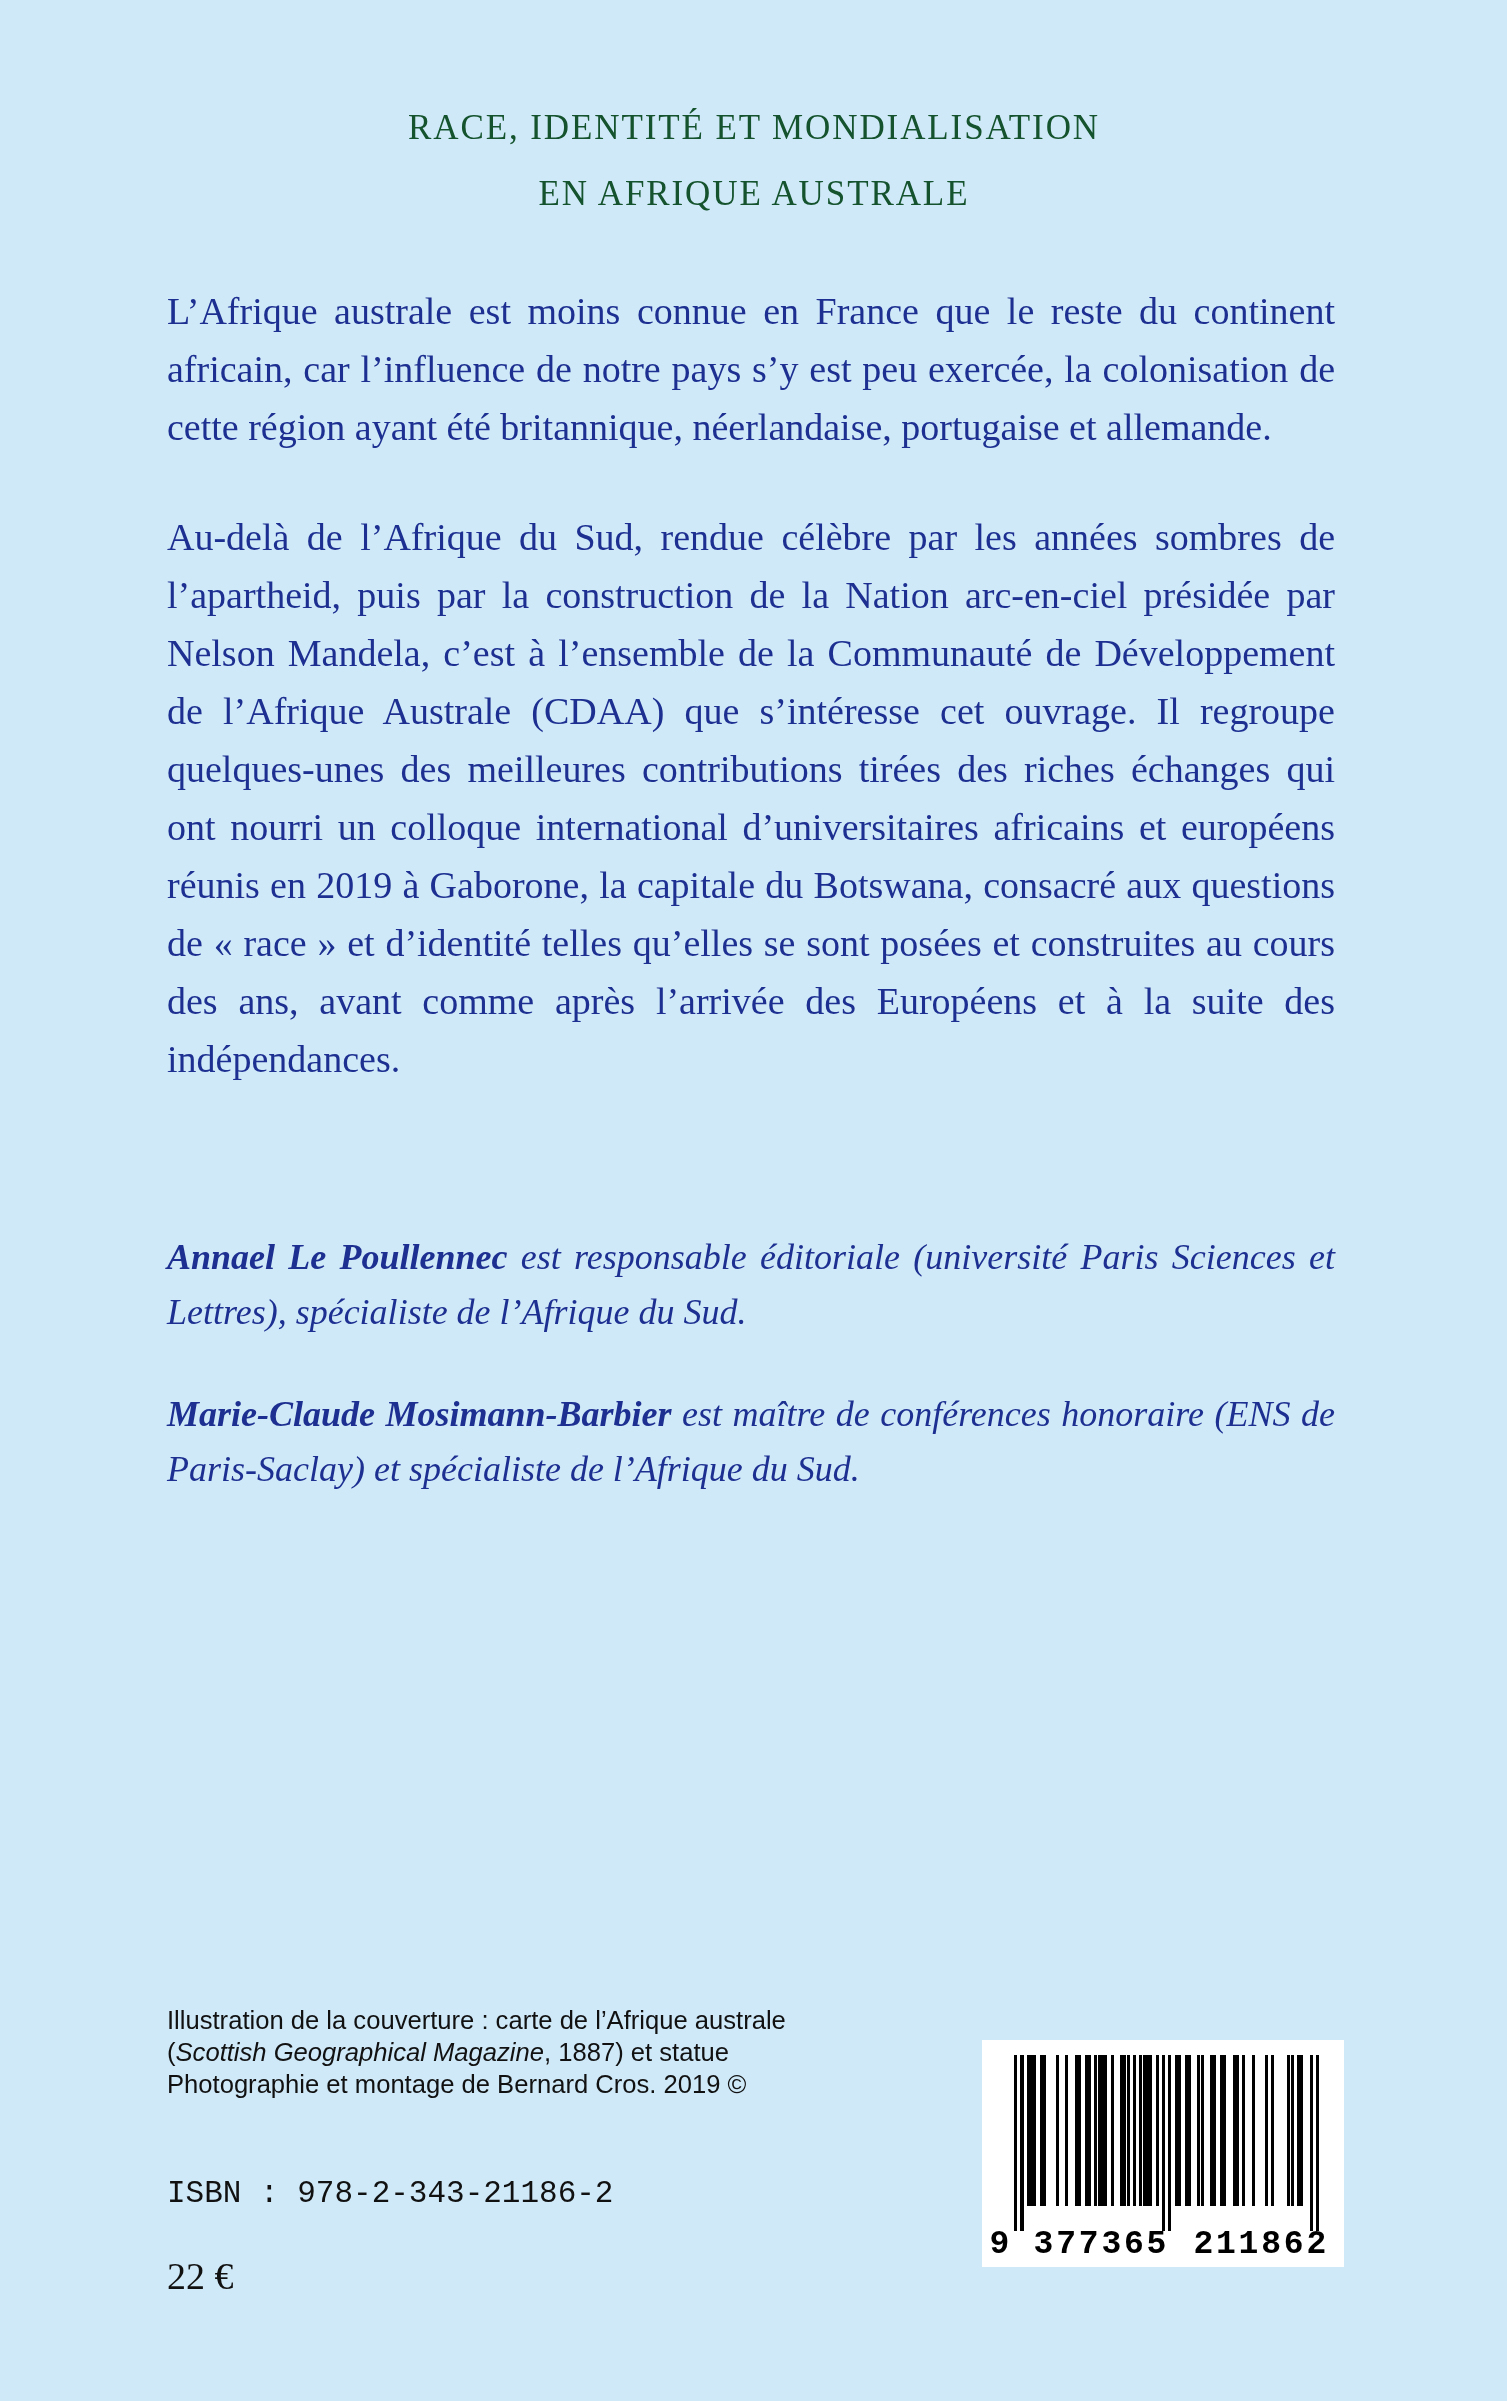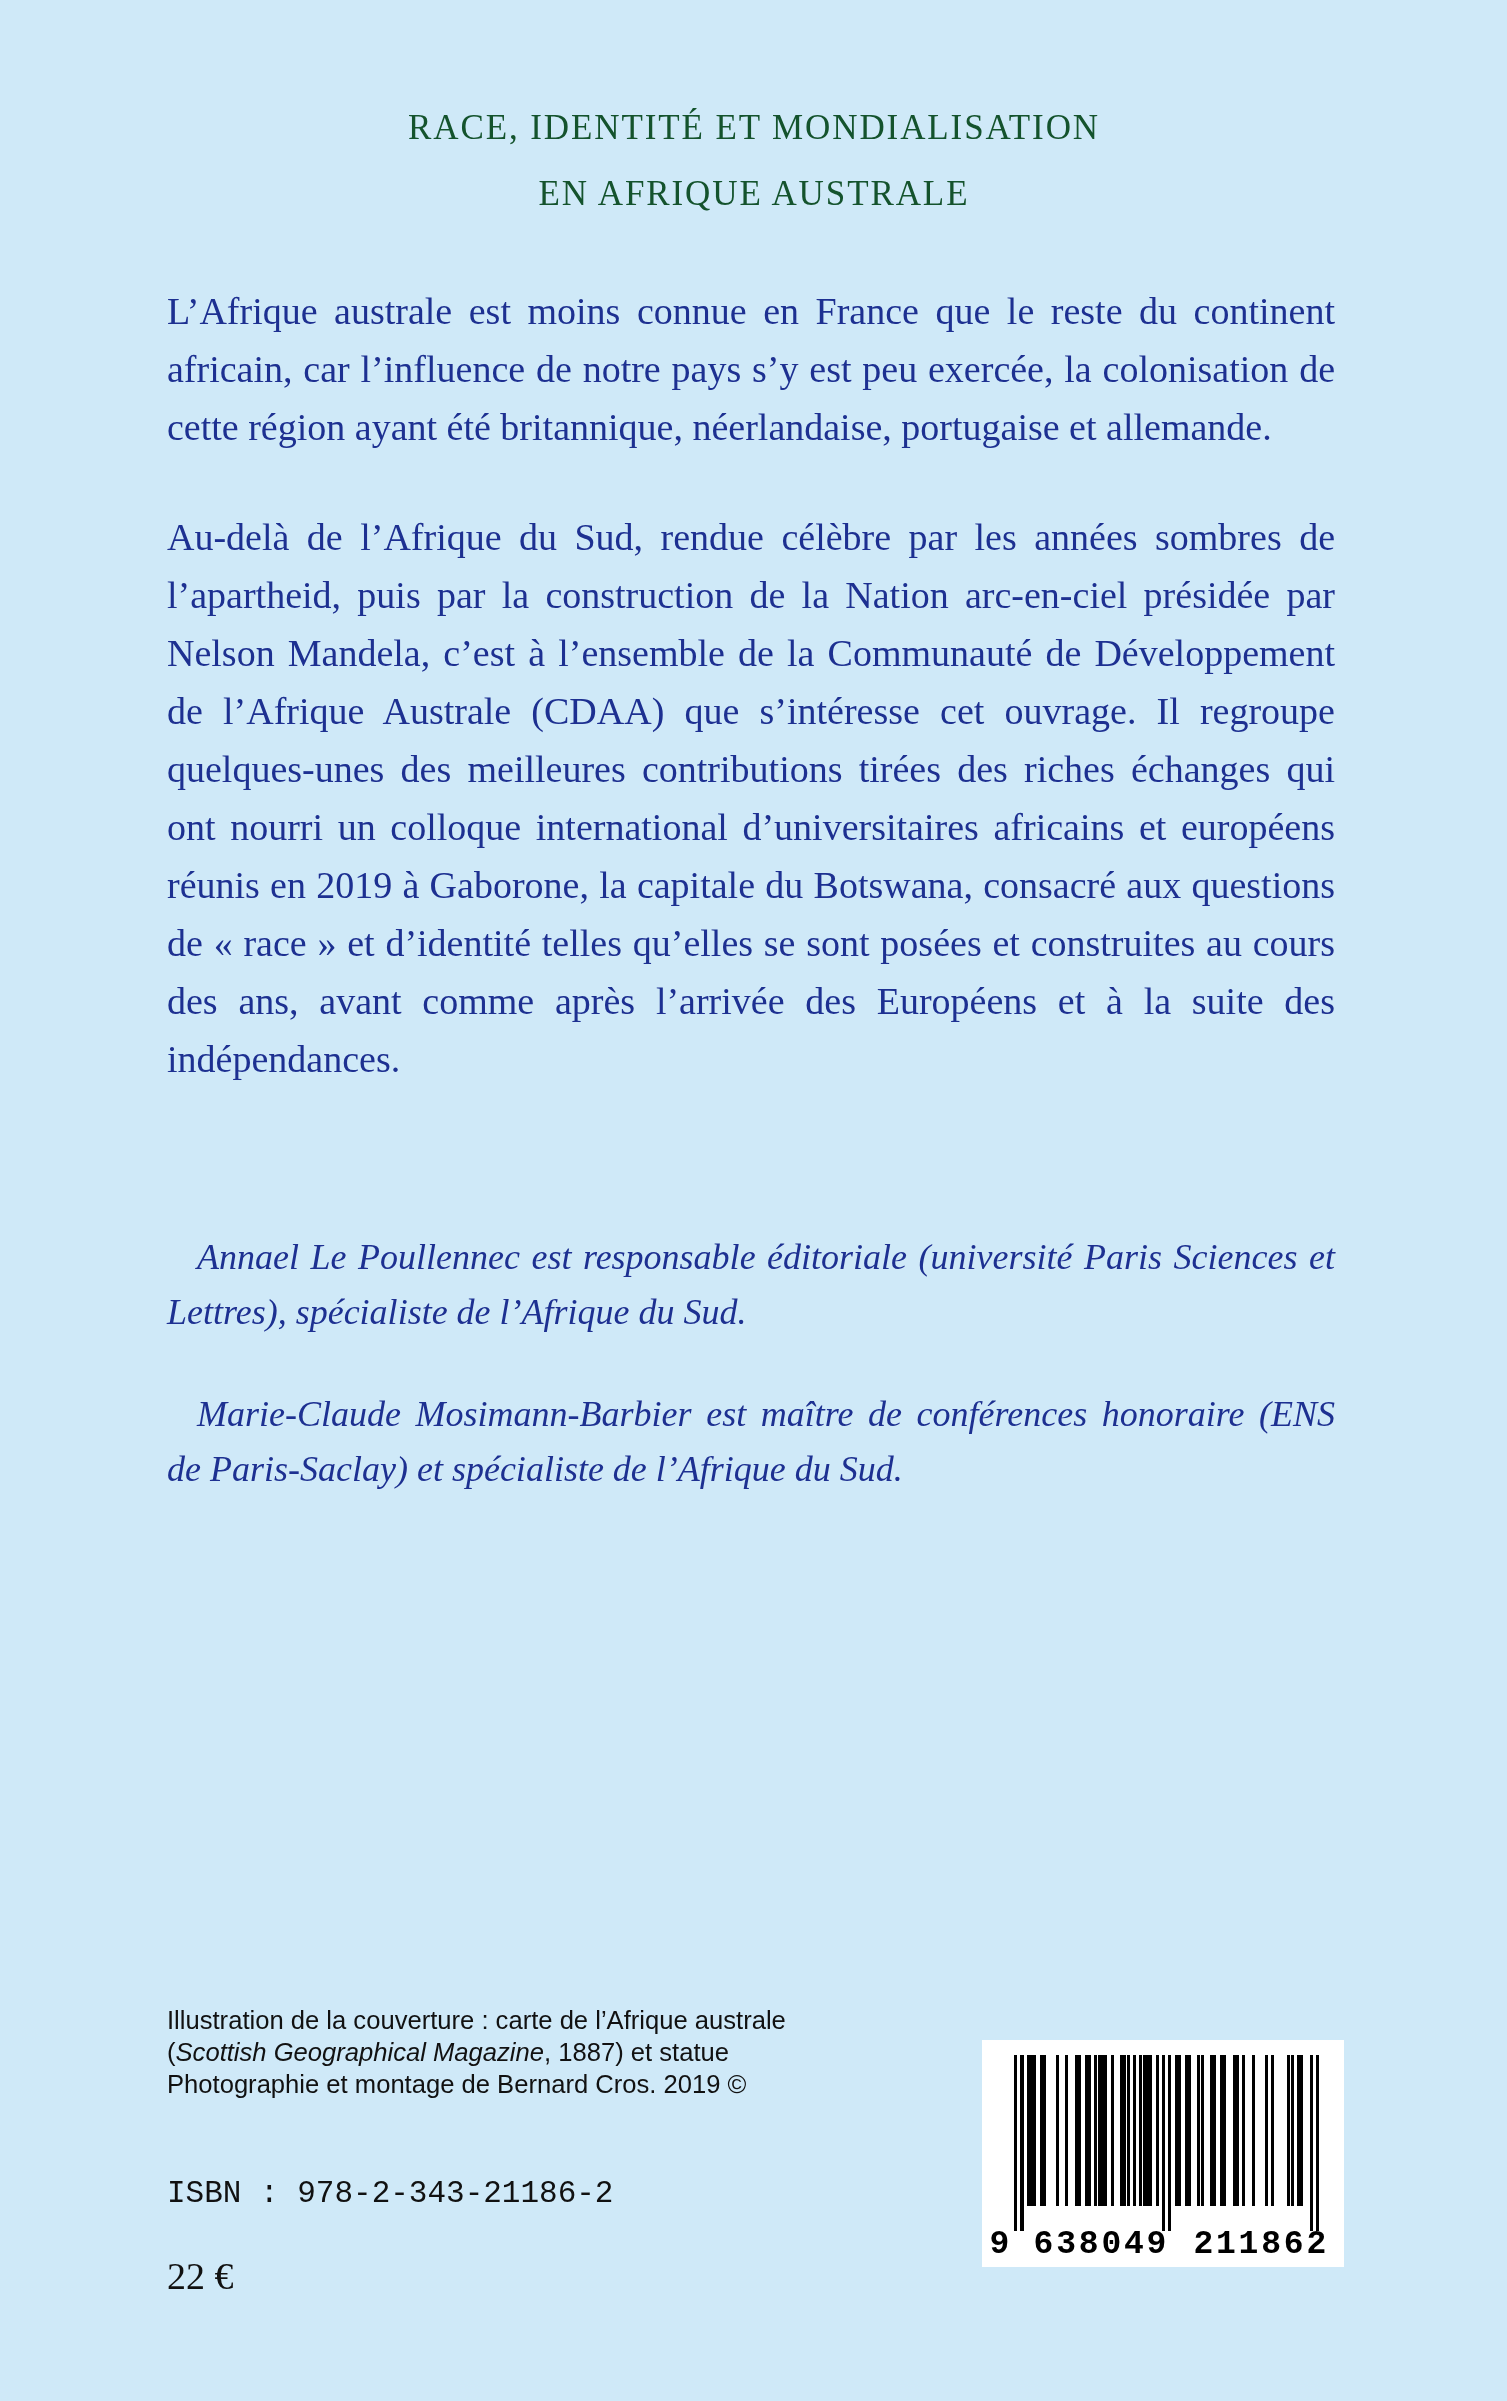--- a/index.html
+++ b/index.html
@@ -28,21 +28,21 @@
   }
   .para{margin:0 0 52px 0;}
   .para:last-of-type{margin-bottom:0;}
   .authors{margin-top:142px;}
   .bio{
     margin:0 0 47px 0;
     font-style:italic;
     font-size:36px;line-height:55px;
     text-align:justify;
   }
-  .bio-name{font-weight:normal;margin-left:30px;}
+  .bio-name{font-weight:bold;}
   
   .credits{
     position:absolute;left:167px;top:2004px;
     font-family:"Liberation Sans", sans-serif;
     font-size:25.6px;line-height:32px;
     color:#111111;font-style:normal;
   }
   .credits em{font-style:italic;}
   .isbn{
     position:absolute;left:167px;top:2176px;
@@ -153,20 +153,20 @@
           <div class="bar" style="left: 257px; width: 3.2px;"></div>
           <div class="bar" style="left: 273px; width: 3.2px;"></div>
           <div class="bar" style="left: 277px; width: 3.2px;"></div>
           <div class="bar" style="left: 283px; width: 3.2px;"></div>
           <div class="bar" style="left: 286px; width: 3.2px;"></div>
           <div class="bar guard" style="left: 296px; width: 3.2px;"></div>
           <div class="bar guard" style="left: 302px; width: 3.2px;"></div>
         </div>
       <div class="barcode-digits">
         <span>9</span>
-        <span class="grp">638049</span>
+        <span class="grp">377365</span>
         <span class="grp">211862</span>
       </div>
     </div>
   </footer>
 
 </div>
 
 
 </body></html>

